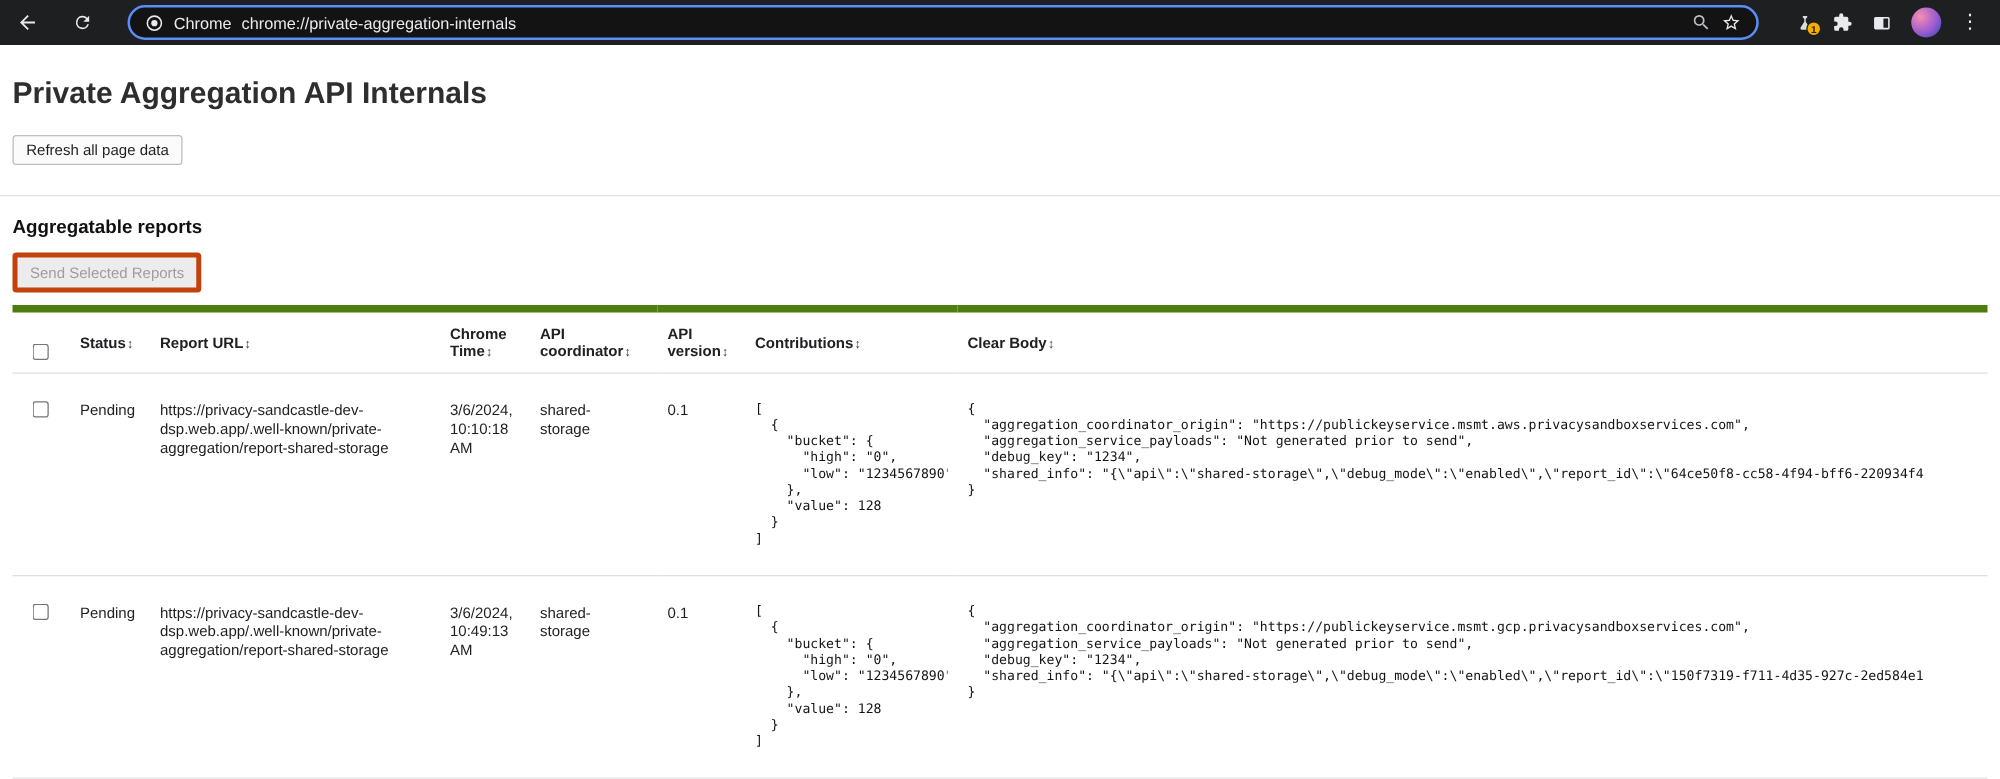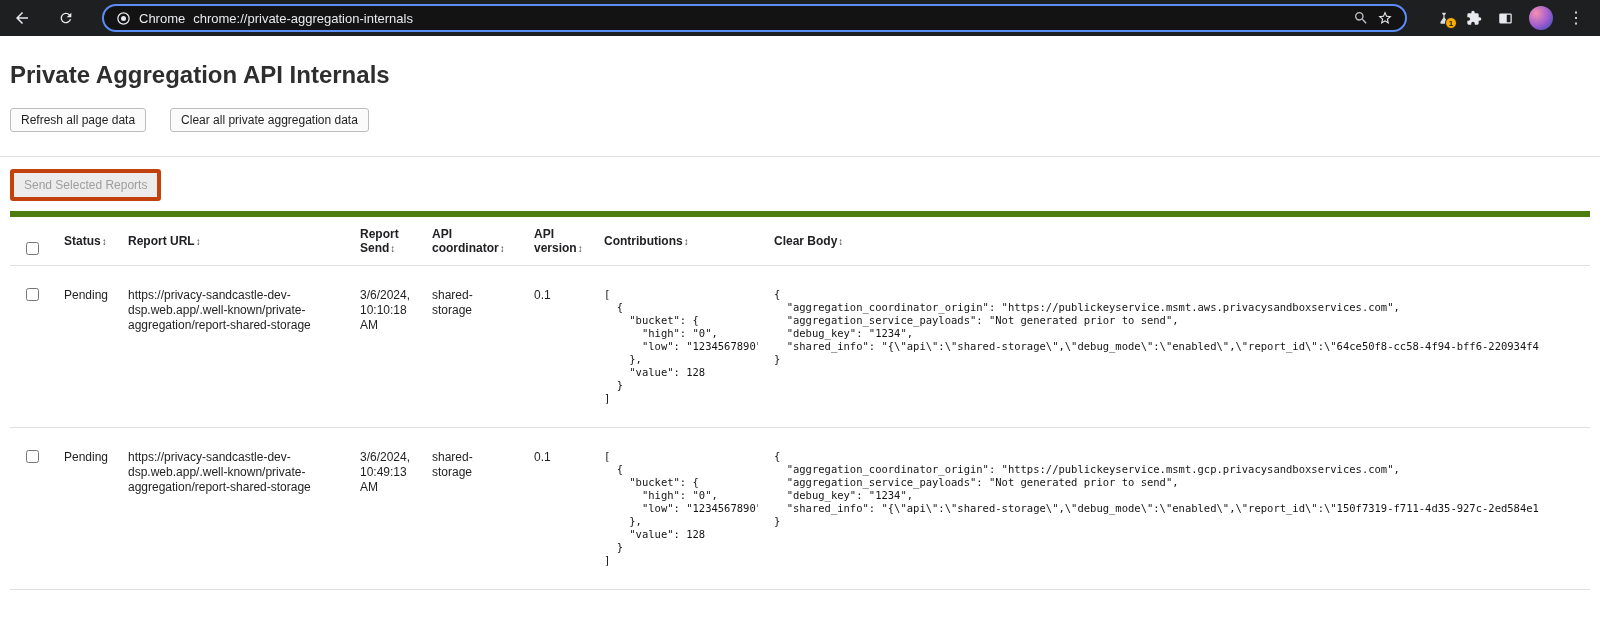--- a/index.html
+++ b/index.html
@@ -169,45 +169,45 @@
     <span class="avatar"></span>
     <span class="menu-dots">⋮</span>
   </div>
 </div>
 
 <div class="page">
   <h1 class="page-title">Private Aggregation API Internals</h1>
 
   <div class="btn-row">
     <button class="std">Refresh all page data</button>
-    <button class="std">Clear all private aggregation data</button>
   </div>
 
   <hr class="divider">
 
+  <h2 class="section-title">Aggregatable reports</h2>
 
   <button class="send-btn" disabled="">Send Selected Reports</button>
 
   <table class="reports">
     <colgroup>
       <col style="width:46px">
         <col style="width:64px">
         <col style="width:232px">
       <col style="width:72px">
         <col style="width:102px">
         <col style="width:70px">
       <col style="width:170px">
         <col>
     </colgroup>
     <thead>
       <tr>
         <th class="cell-check"><input type="checkbox" style=""></th>
         <th><span>Status</span><span class="sort">↕</span></th>
         <th><span>Report URL</span><span class="sort">↕</span></th>
-        <th><span>Report Send</span><span class="sort">↕</span></th>
+        <th><span>Chrome Time</span><span class="sort">↕</span></th>
         <th><span>API coordinator</span><span class="sort">↕</span></th>
         <th><span>API version</span><span class="sort">↕</span></th>
         <th><span>Contributions</span><span class="sort">↕</span></th>
         <th><span>Clear Body</span><span class="sort">↕</span></th>
       </tr>
     </thead>
     <tbody>
       <tr>
         <td class="cell-check"><input type="checkbox" style=""></td>
         <td>Pending</td>

